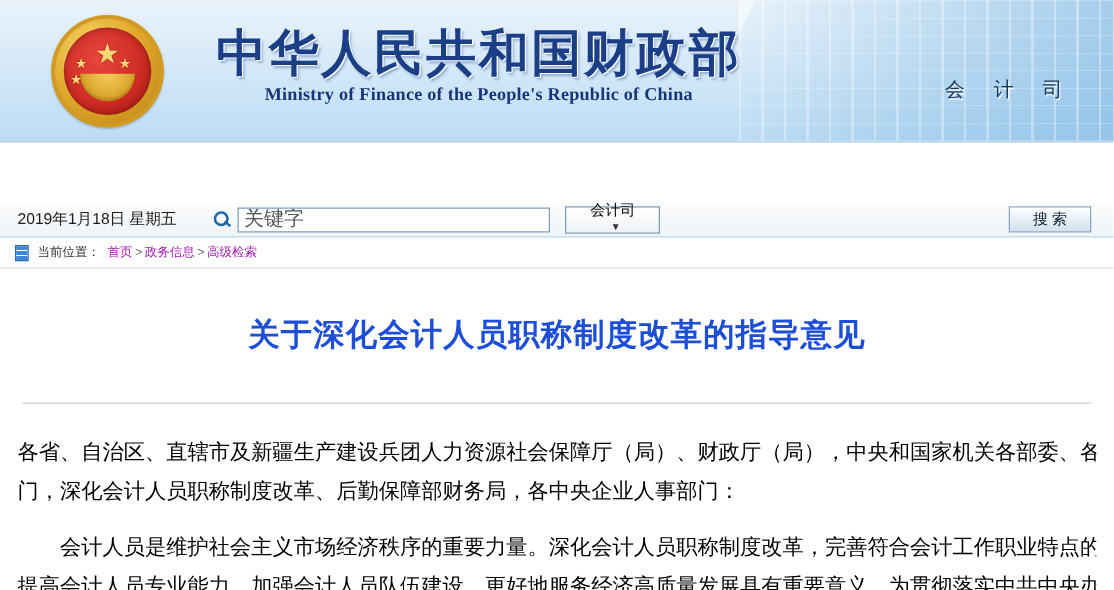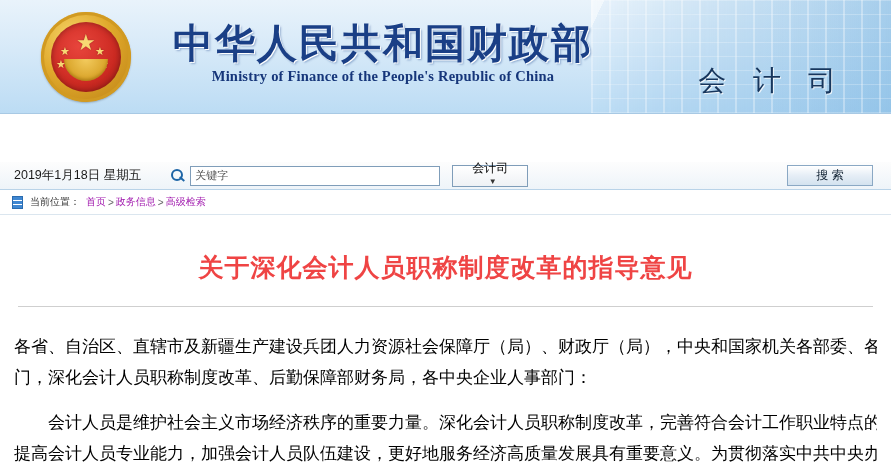--- a/index.html
+++ b/index.html
@@ -102,24 +102,24 @@
     margin-top: 0;
     font-family: "Liberation Serif", serif;
     font-size: 14.5px;
     font-weight: bold;
     color: #16367a;
     letter-spacing: .2px;
     white-space: nowrap;
   }
   .dept-name {
     position: absolute;
-    right: 46px;
+    right: 32px;
     top: 62px;
     font-family: "DejaVu Serif", "Liberation Serif", serif;
-    font-size: 28px;
+    font-size: 16px;
     letter-spacing: 9px;
     color: #17365d;
     text-shadow: 1px 1px 0 rgba(255,255,255,.8);
     white-space: nowrap;
   }
 
   
   .searchbar {
     height: 27px;
     background: linear-gradient(to bottom, #fdfdfd 0%, #eef4f9 100%);
@@ -163,21 +163,21 @@
     left: 8px; top: 9px;
     width: 6px; height: 2px;
     background: #1d65a6;
     transform: rotate(40deg);
   }
   .search-input {
     width: 240px;
     height: 18px;
     border: 1px solid #7f9db9;
     background: #fff;
-    font-size: 11px;
+    font-size: 16px;
     padding: 0 4px;
     color: #555;
     font-family: "Liberation Sans", sans-serif;
     outline: none;
   }
   .select-box {
     margin-left: 12px;
     height: 20px;
     min-width: 66px;
     border: 1px solid #7f9db9;
@@ -197,21 +197,21 @@
   }
   .btns {
     margin-left: auto;
     display: flex;
     gap: 18px;
     padding-right: 10px;
   }
   .sbtn {
     height: 19px;
     min-width: 64px;
-    padding: 0 10px;
+    padding: 0 0;
     border: 1px solid #8aa8c4;
     background: linear-gradient(to bottom, #ffffff 0%, #e6eef6 50%, #d3e2ef 100%);
     font-size: 12px;
     color: #123;
     display: flex;
     align-items: center;
     justify-content: center;
     box-shadow: 0 1px 0 rgba(255,255,255,.6) inset;
   }
 
@@ -235,27 +235,27 @@
   .crumb-label { color: #333; margin-right: 6px; }
   .crumb a { color: #a21caf; text-decoration: none; }
   .crumb .sep { color: #666; margin: 0 2px; }
 
   
   .article {
     padding: 0 14px;
   }
   .doc-title {
     text-align: center;
-    color: #ef4444;
+    color: #1d4ed8;
     font-family: "DejaVu Serif", "Liberation Serif", serif;
     font-size: 25px;
     font-weight: bold;
     letter-spacing: 1px;
     margin-top: 36px;
-    margin-bottom: 22px;
+    margin-bottom: 38px;
   }
   .divider {
     height: 1px;
     background: #cfcfcf;
     margin: 0 4px 24px 4px;
   }
   .doc-no {
     text-align: center;
     font-family: "DejaVu Serif", "Liberation Serif", serif;
     font-size: 17.5px;

